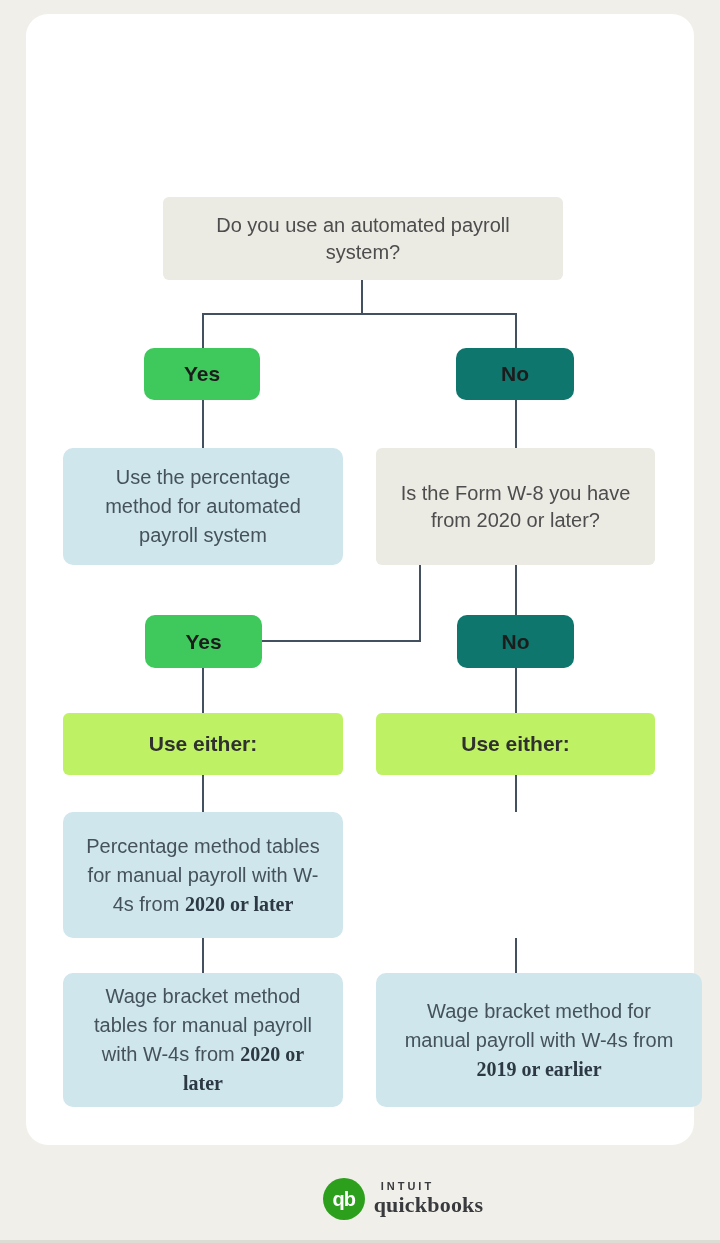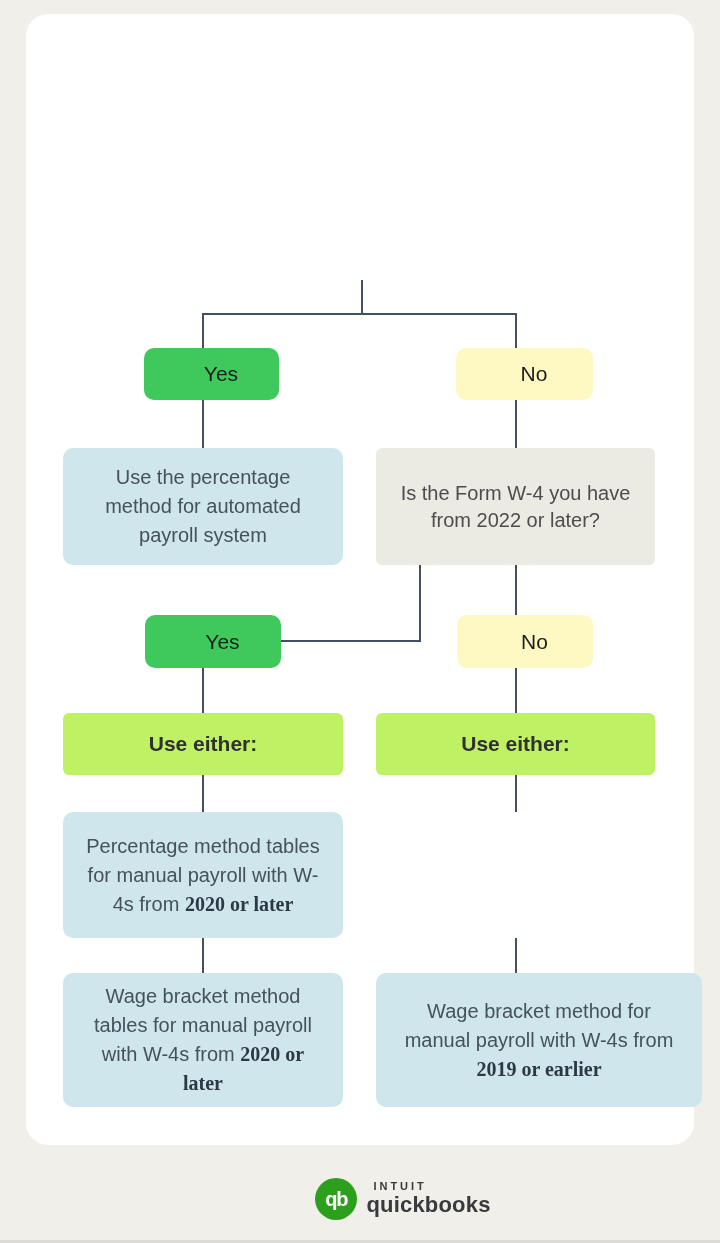--- a/index.html
+++ b/index.html
@@ -23,65 +23,68 @@
     position:absolute;display:flex;align-items:center;justify-content:center;
     text-align:center;box-sizing:border-box;padding:8px 18px;
   }
   .box p{margin:0;}
   .gray{background:#ebeae3;border-radius:6px;color:#4d4d4d;font-size:20px;line-height:27px;}
   .blue{background:#cee6ec;border-radius:10px;color:#45525c;font-size:20px;line-height:29px;}
   .blue b{color:#2c3944;font-weight:700;font-family:Liberation Serif, serif;}
   .use-either{background:#bef264;border-radius:6px;color:#30302f;font-size:21px;line-height:24px;font-weight:700;}
   .btn{
     position:absolute;display:flex;align-items:center;justify-content:center;
-    border-radius:10px;font-size:21px;font-weight:400;color:#1c1c1c;padding-left:19px;
+    border-radius:10px;font-size:21px;font-weight:700;color:#1c1c1c;
   }
   .btn.green{background:#3fc95c;}
-  .btn.orange{background:#fef9c3;}
+  .btn.orange{background:#0f766e;}
   .vline,.hline{position:absolute;background:#43505f;}
   .vline{width:2px;}
   .hline{height:2px;}
   .footer{
     position:absolute;left:0;top:1176px;width:720px;height:46px;
     display:flex;align-items:center;justify-content:center;gap:9px;padding-left:43px;
   }
   .logo-circle{
     width:42px;height:42px;border-radius:50%;background:#2ca01c;
     display:flex;align-items:center;justify-content:center;
     color:#ffffff;font-weight:800;font-size:20px;letter-spacing:-1px;
   }
   .logo-text{display:flex;flex-direction:column;justify-content:center;}
   .brand-top{font-size:11px;font-weight:700;letter-spacing:3px;color:#393a3d;margin-left:7px;}
-  .brand-bottom{font-size:22px;font-weight:700;color:#393a3d;margin-top:0px;letter-spacing:0.2px;}
+  .brand-bottom{font-size:22px;font-weight:700;color:#393a3d;margin-top:0px;letter-spacing:0.2px;font-family:Liberation Serif, serif;}
   .bottom-strip{position:absolute;left:0;bottom:0;width:720px;height:3px;background:#dddcd4;}
 </style>
 </head>
 <body>
 
 <div class="stage">
   <div class="card"></div>
 
 
+  <div class="box gray" style="left:163px;top:197px;width:400px;height:83px">
+    <p>Do you use an automated payroll system?</p>
+  </div>
 
   <div class="vline" style="left:361px;top:280px;height:34px"></div>
   <div class="hline" style="left:202px;top:313px;width:314px"></div>
   <div class="vline" style="left:202px;top:313px;height:35px"></div>
   <div class="vline" style="left:515px;top:313px;height:35px"></div>
 
   <div class="btn green" style="left:144px;top:348px;width:116px;height:52px">Yes</div>
   <div class="btn orange" style="left:456px;top:348px;width:118px;height:52px">No</div>
 
   <div class="vline" style="left:202px;top:400px;height:48px"></div>
   <div class="vline" style="left:515px;top:400px;height:48px"></div>
 
   <div class="box blue" style="left:63px;top:448px;width:280px;height:117px">
     <p>Use the percentage method for automated payroll system</p>
   </div>
   <div class="box gray" style="left:376px;top:448px;width:279px;height:117px">
-    <p>Is the Form W-4 you have from 2022 or later?</p>
+    <p>Is the Form W-8 you have from 2020 or later?</p>
   </div>
 
   <div class="vline" style="left:419px;top:565px;height:77px"></div>
   <div class="hline" style="left:262px;top:640px;width:159px"></div>
   <div class="vline" style="left:515px;top:565px;height:50px"></div>
 
   <div class="btn green" style="left:145px;top:615px;width:117px;height:53px">Yes</div>
   <div class="btn orange" style="left:457px;top:615px;width:117px;height:53px">No</div>
 
   <div class="vline" style="left:202px;top:668px;height:45px"></div>

